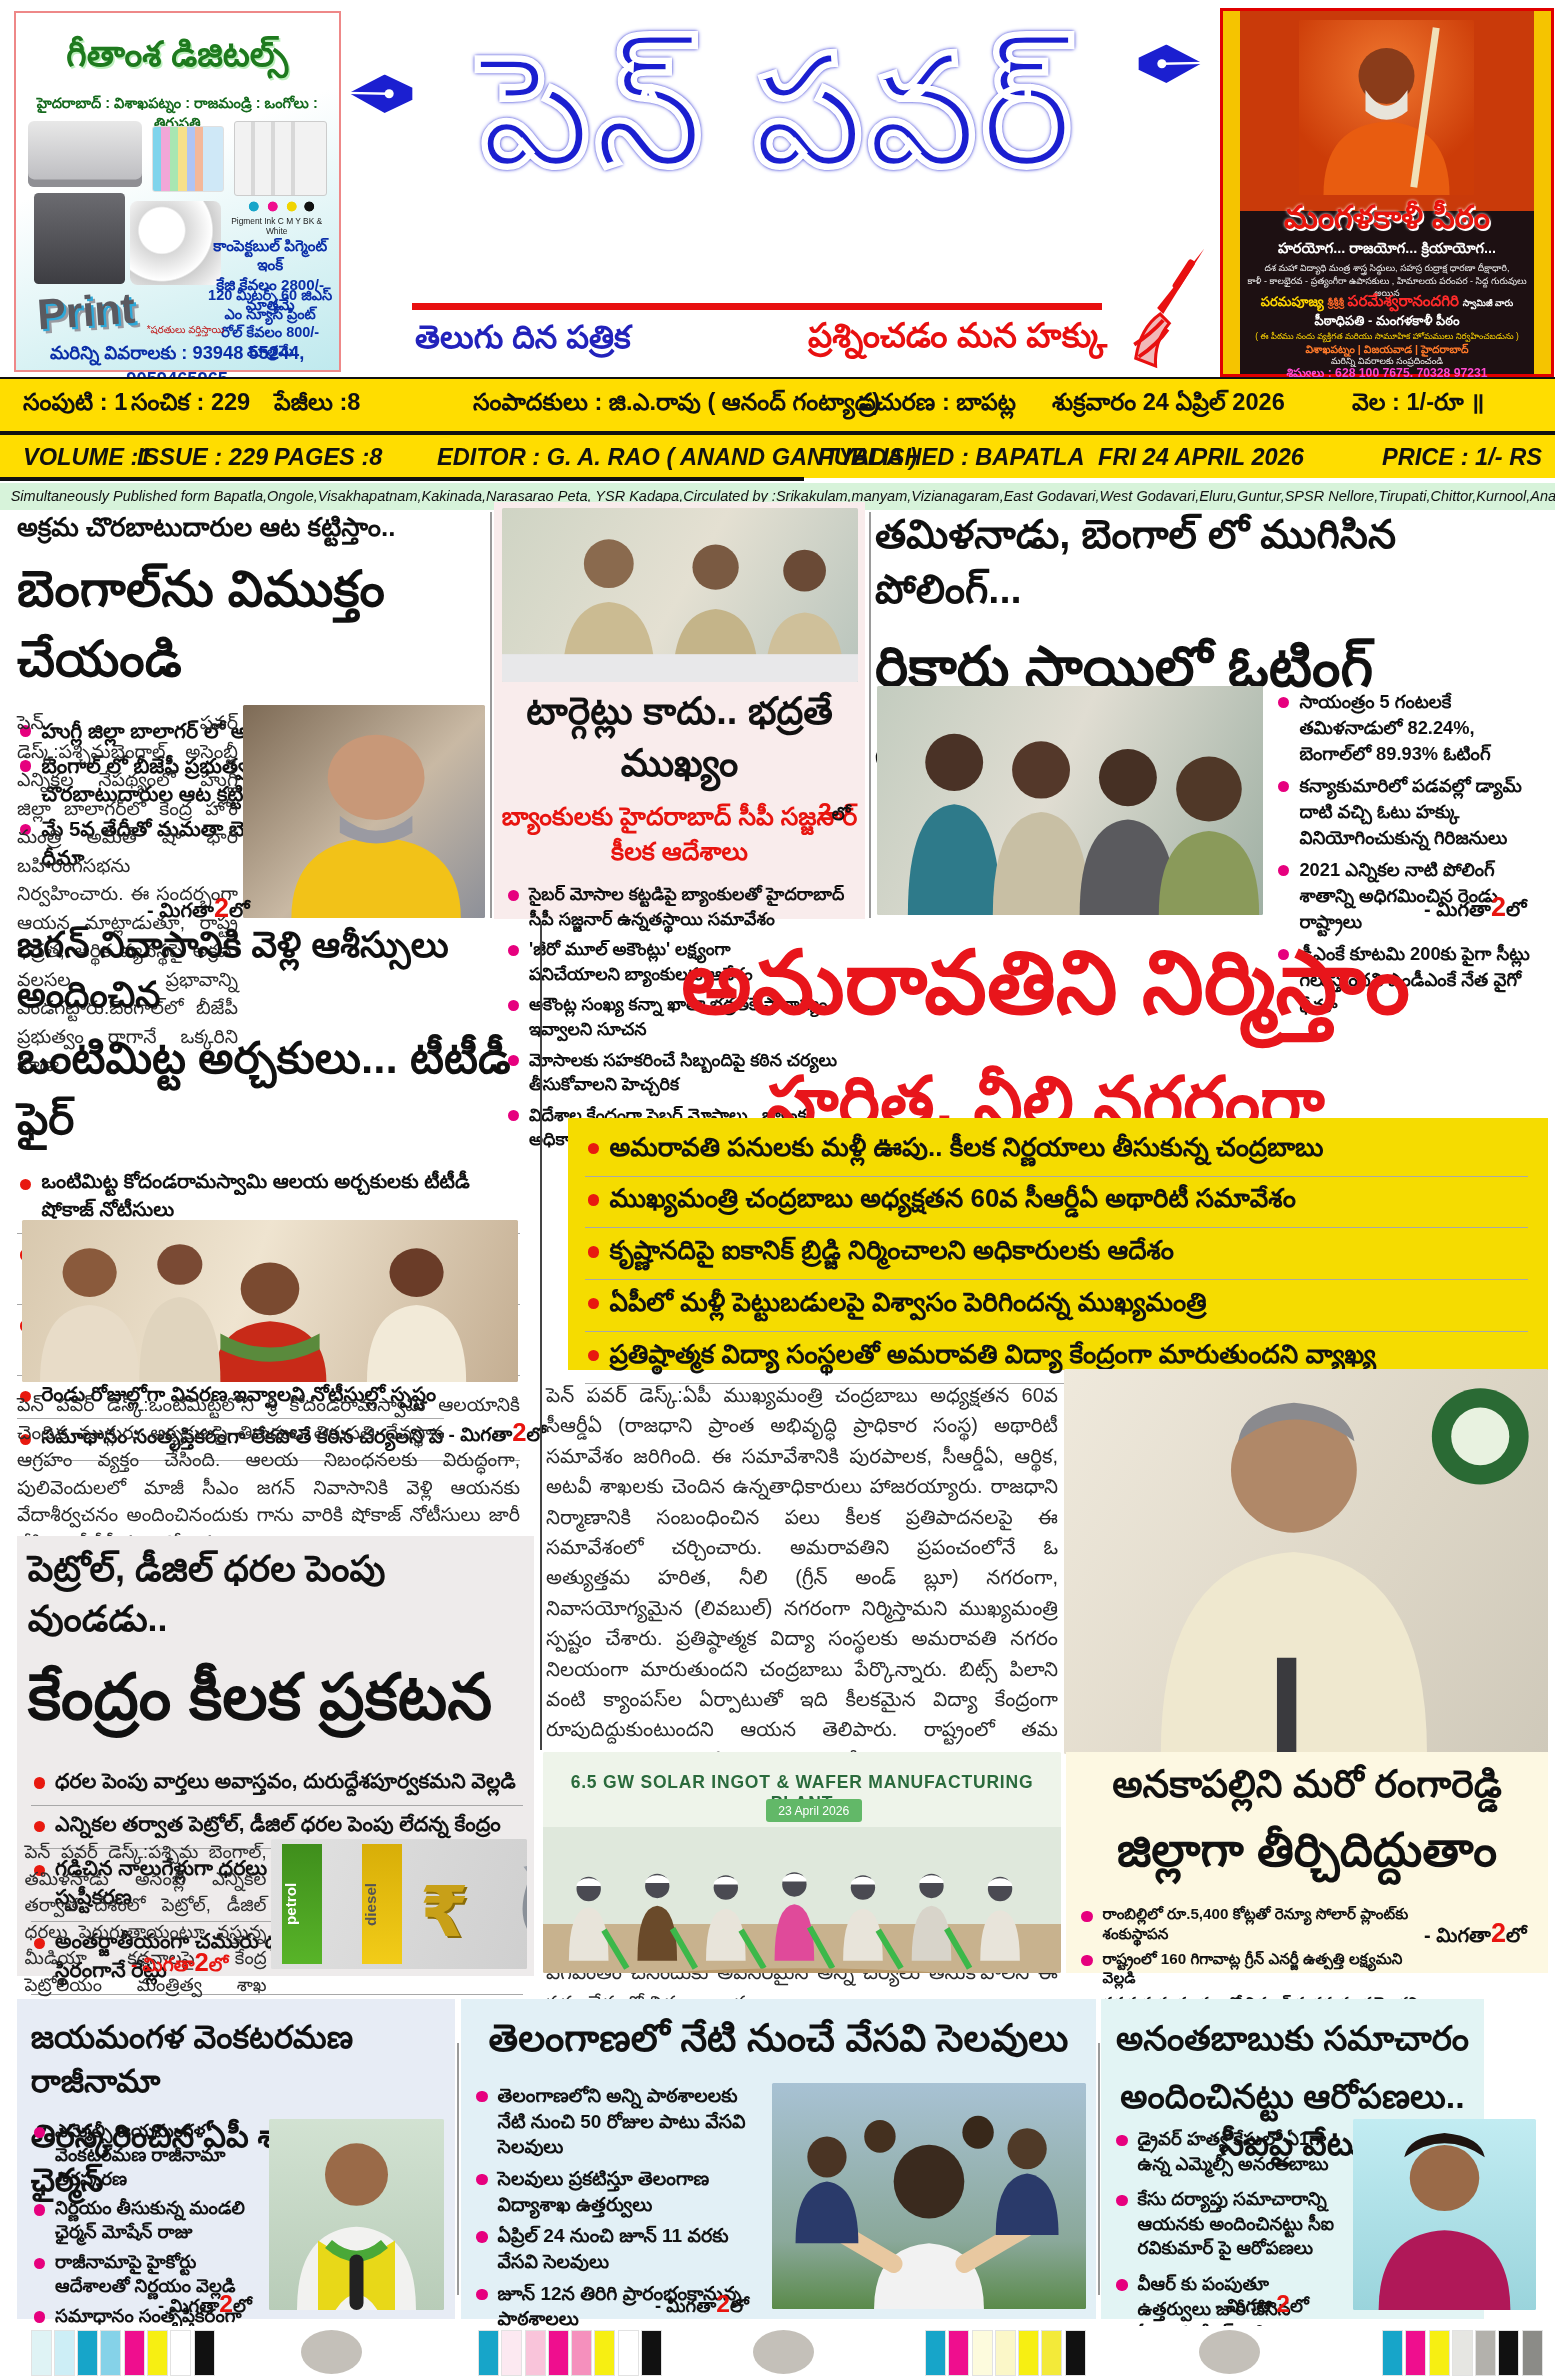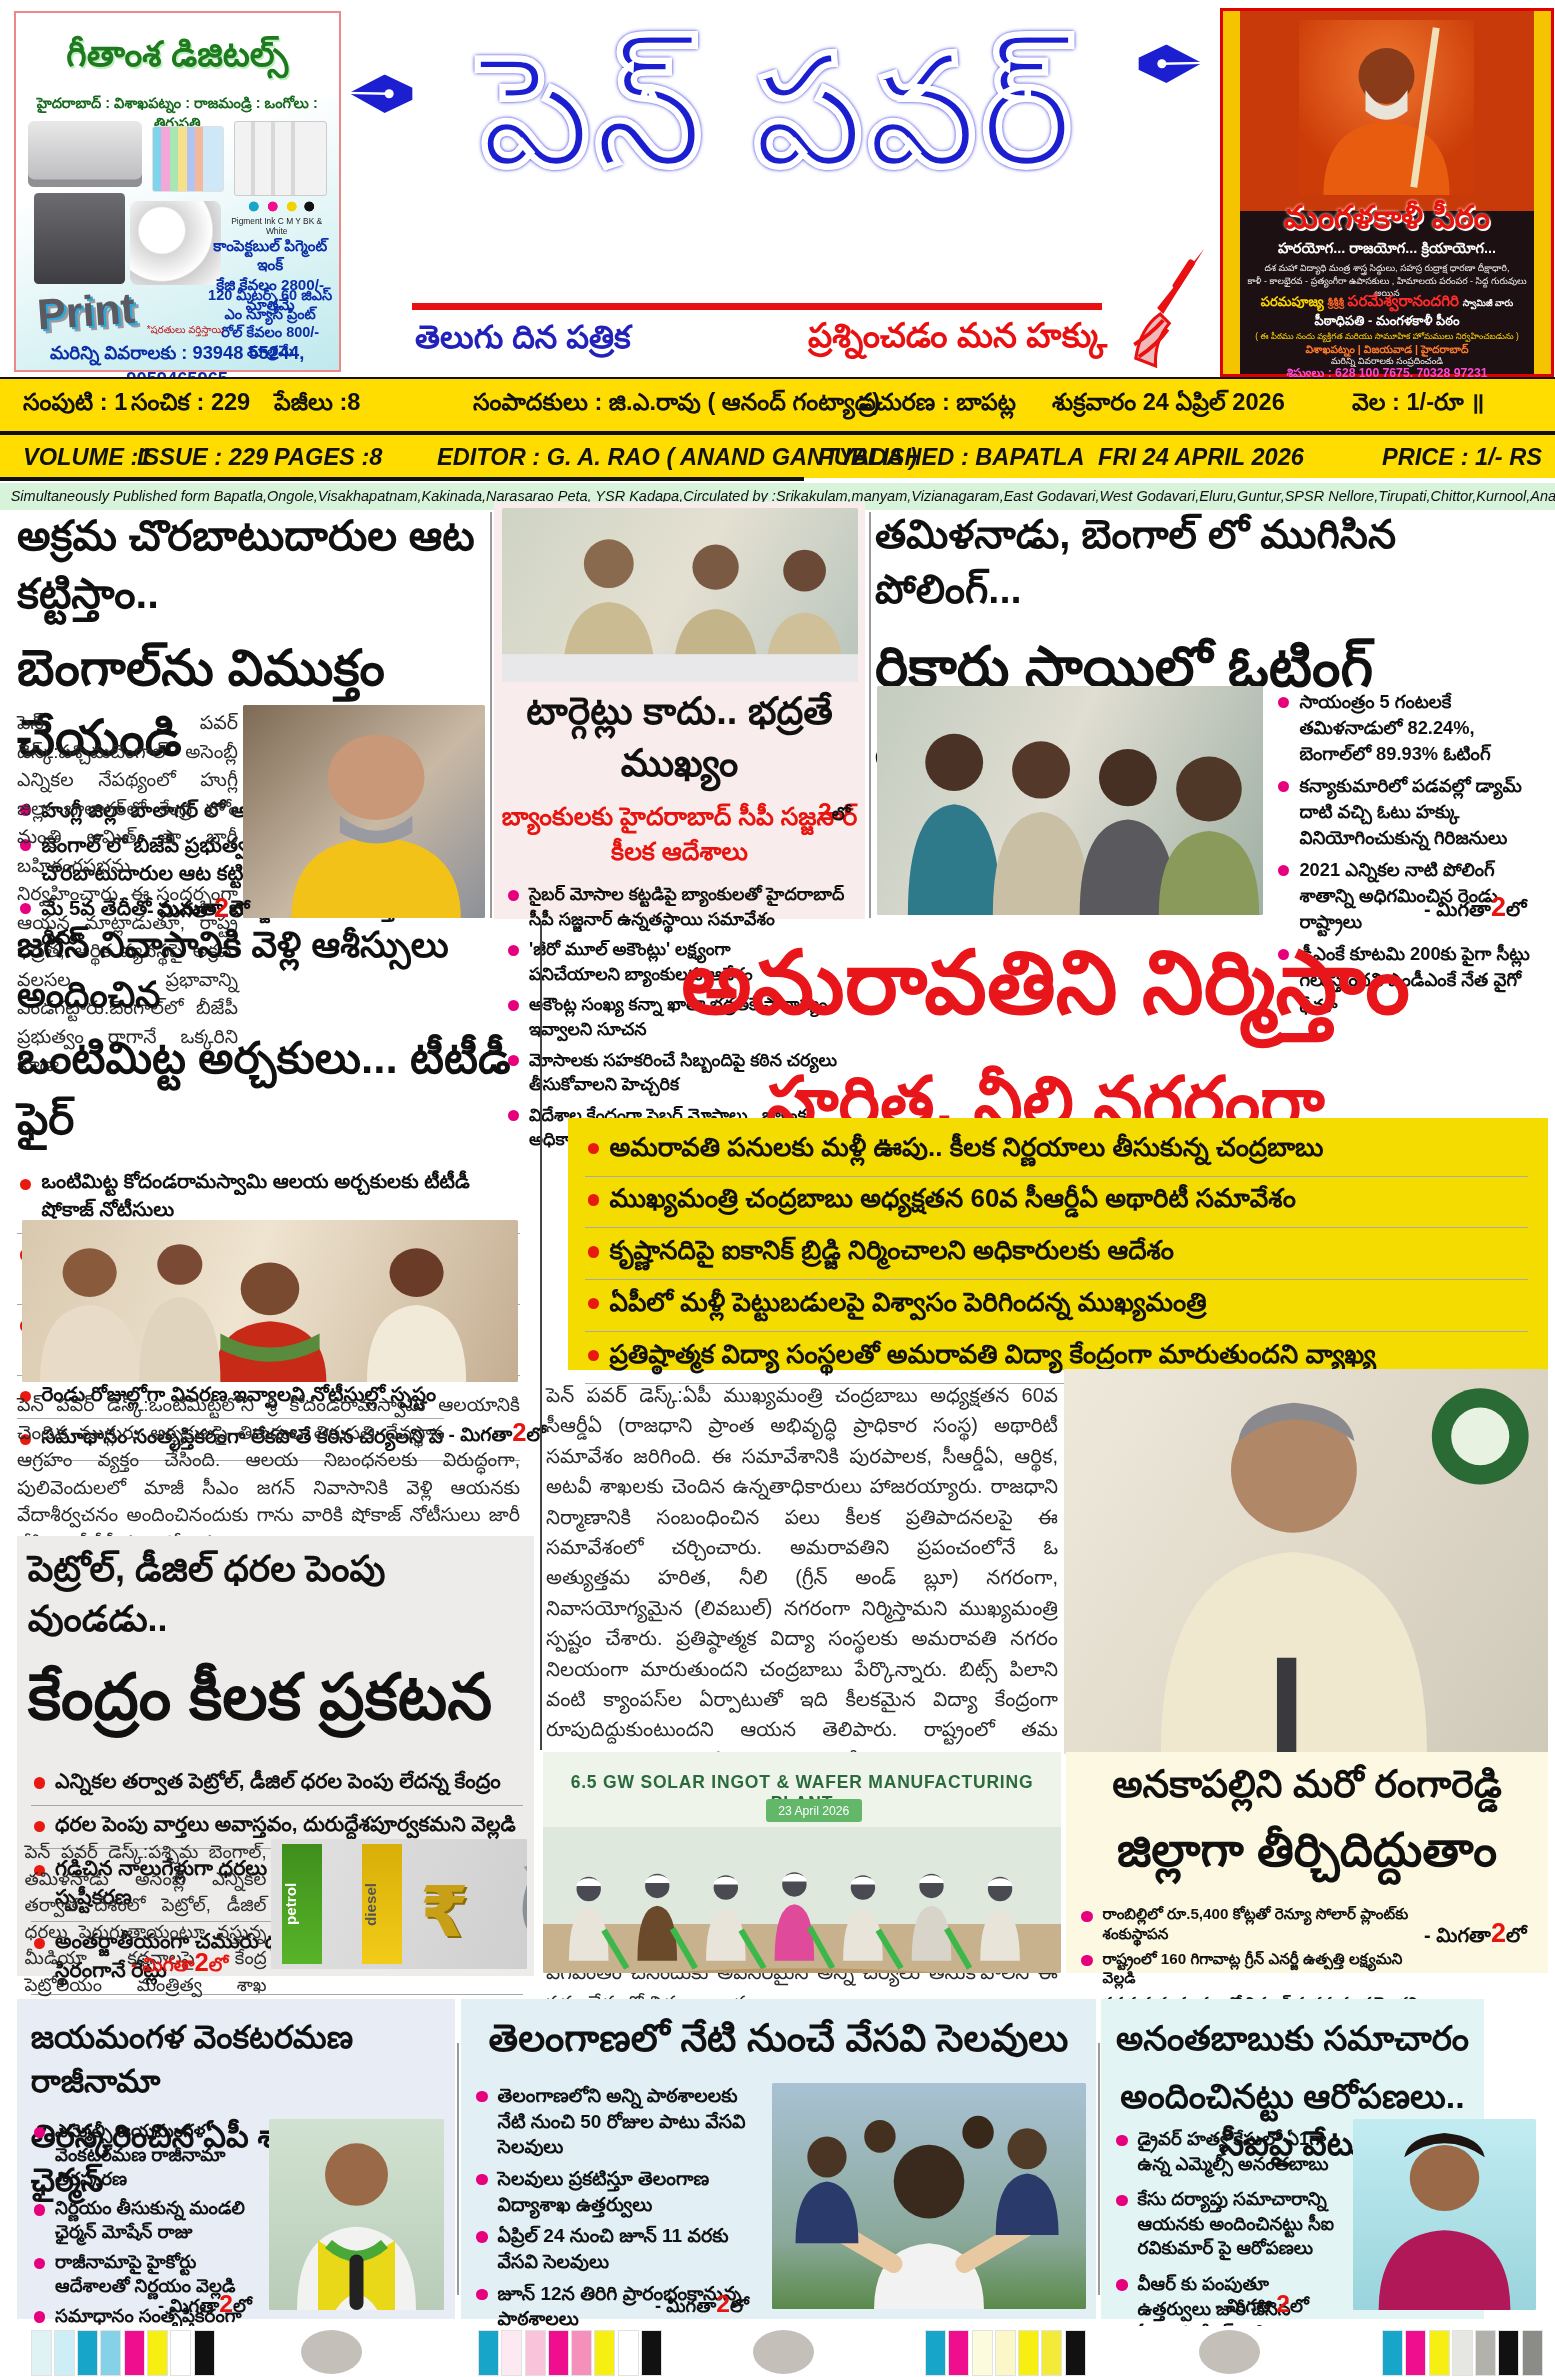--- a/index.html
+++ b/index.html
@@ -127,21 +127,21 @@
     <span style="left:818px;">PUBLISHED : BAPATLA</span>
     <span style="left:1098px;">FRI 24 APRIL 2026</span>
     <span style="left:1382px;">PRICE : 1/- RS</span>
   </div>
   <div class="abs" style="left:0;top:477px;width:804px;height:3.8px;background:#111;"></div>
   <div class="abs" style="left:0;top:483px;width:1555px;height:27.4px;background:#d7f3da;">
     <div style="padding:4.6px 10.7px;font-size:14.5px;font-style:italic;color:#111;white-space:nowrap;">Simultaneously Published form Bapatla,Ongole,Visakhapatnam,Kakinada,Narasarao Peta, YSR Kadapa,Circulated by :Srikakulam,manyam,Vizianagaram,East Godavari,West Godavari,Eluru,Guntur,SPSR Nellore,Tirupati,Chittor,Kurnool,Anantapur</div>
   </div>
 
   <div class="abs" style="left:17px;top:512px;width:471px;height:406px;">
-    <div class="x" style="font-size:42px;">అక్రమ చొరబాటుదారుల ఆట కట్టిస్తాం..</div>
+    <div class="x" style="font-size:26px;">అక్రమ చొరబాటుదారుల ఆట కట్టిస్తాం..</div>
     <h1 class="x" style="font-size:50px;margin-top:10.7px;">బెంగాల్‌ను విముక్తం చేయండి</h1>
     <ul style="margin-top:17px;font-size:20.6px;font-weight:bold;line-height:1.4;width:457px;">
       <li>హుగ్లీ జిల్లా బాలాగర్ లో అమిత్ షా బహిరంగసభ</li>
       <li>బెంగాల్ లో బీజేపీ ప్రభుత్వం రాగానే అక్రమ చొరబాటుదారుల ఆట కట్టిస్తామన్న అమిత్ షా</li>
       <li>మే 5వ తేదీతో మమతా బెనర్జీ పాలన ముగుస్తుందని ధీమా</li>
     </ul>
     <p class="body-text abs" style="left:0;top:197px;width:221px;font-size:19px;line-height:1.5;">పెన్ పవర్ డెస్క్:పశ్చిమబెంగాల్ అసెంబ్లీ ఎన్నికల నేపథ్యంలో హుగ్లీ జిల్లా బాలాగర్‌లో కేంద్ర హోం మంత్రి అమిత్ షా భారీ బహిరంగసభను నిర్వహించారు. ఈ సందర్భంగా ఆయన మాట్లాడుతూ, రాష్ట్ర భద్రత, ఆర్థిక వ్యవస్థపై అక్రమ వలసల ప్రభావాన్ని ఎండగట్టారు.బెంగాల్‌లో బీజేపీ ప్రభుత్వం రాగానే ఒక్కరిని కూడా</p>
     <div class="photo" style="left:226px;top:193px;width:242px;height:213px;background:linear-gradient(135deg,#7d6a55,#c9b9a4 55%,#8d9099);">
       <svg viewBox="0 0 100 100" preserveAspectRatio="none">
         <circle cx="55" cy="34" r="20" fill="#c89878"></circle>
@@ -263,22 +263,22 @@
           <circle cx="172" cy="28" r="12" fill="#e8f2e0"></circle>
         <rect x="88" y="120" width="8" height="40" fill="#3a3a3e"></rect>
       </svg>
     </div>
   </div>
 
   <div class="abs" style="left:17px;top:1536px;width:517px;height:440px;background:#eeebeb;">
     <div class="x" style="margin:12.2px 0 0 10.7px;font-size:36px;">పెట్రోల్, డీజిల్ ధరల పెంపు వుండడు..</div>
     <h1 class="x" style="margin:12.2px 0 0 10.7px;font-size:64px;">కేంద్రం కీలక ప్రకటన</h1>
     <ul class="red ruled" style="margin:18.3px 10.7px 0 13.7px;font-size:20.6px;font-weight:bold;">
+      <li>ధరల పెంపు వార్తలు అవాస్తవం, దురుద్దేశపూర్వకమని వెల్లడి</li>
       <li>ఎన్నికల తర్వాత పెట్రోల్, డీజిల్ ధరల పెంపు లేదన్న కేంద్రం</li>
-      <li>ధరల పెంపు వార్తలు అవాస్తవం, దురుద్దేశపూర్వకమని వెల్లడి</li>
       <li>గడిచిన నాలుగేళ్లుగా ధరలు పెంచని ఏకైక దేశం భారతేనని స్పష్టీకరణ</li>
       <li>అంతర్జాతీయంగా చమురు ధరలు పెరుగుతున్నా భారత్‌లో స్థిరంగానే రేట్లు</li>
     </ul>
     <p class="body-text abs" style="left:7.6px;top:303px;width:242px;font-size:18.3px;line-height:1.45;">పెన్ పవర్ డెస్క్:పశ్చిమ బెంగాల్, తమిళనాడు అసెంబ్లీ ఎన్నికల తర్వాత దేశంలో పెట్రోల్, డీజిల్ ధరలు పెరుగుతాయంటూ వస్తున్న మీడియా కథనాలపై కేంద్ర పెట్రోలియం మంత్రిత్వ శాఖ స్పందించింది. ఈ వార్తలను 'దురుద్దేశపూర్వకమైనవి, తప్పుదోవ పట్టించేవి'గా అభివర్ణిస్తూ కొట్టిపారేసింది.</p>
     <div class="photo" style="left:254px;top:303px;width:256px;height:130px;background:linear-gradient(110deg,#e2e2e2,#cfcfcf);">
       <div class="abs" style="left:10.7px;top:4.6px;width:40px;height:120px;background:linear-gradient(#58b428,#3f8e1c);color:#fff;font-weight:bold;font-size:15.2px;writing-mode:vertical-rl;transform:rotate(180deg);text-align:center;">
         <span>petrol</span>
       </div>
       <div class="abs" style="left:91px;top:4.6px;width:40px;height:120px;background:linear-gradient(#f2cc18,#d8ae08);color:#555;font-weight:bold;font-size:15.2px;writing-mode:vertical-rl;transform:rotate(180deg);text-align:center;">
         <span>diesel</span>

